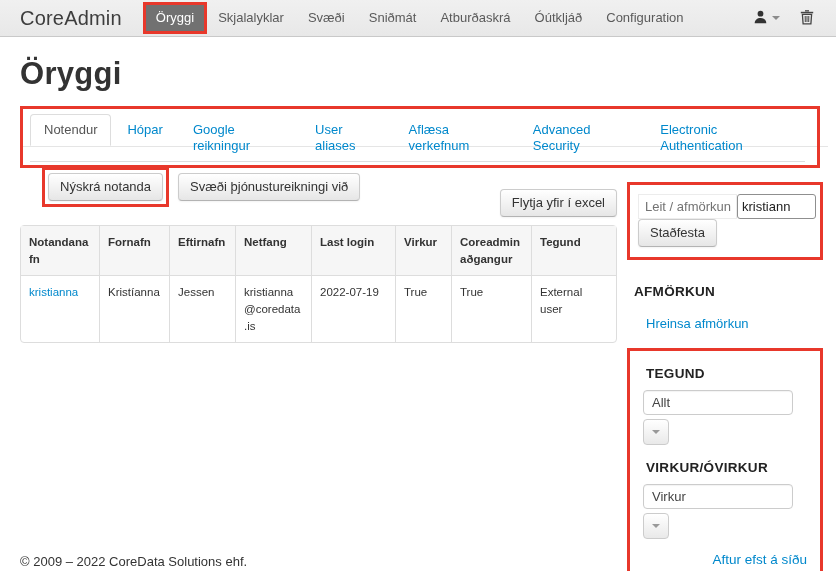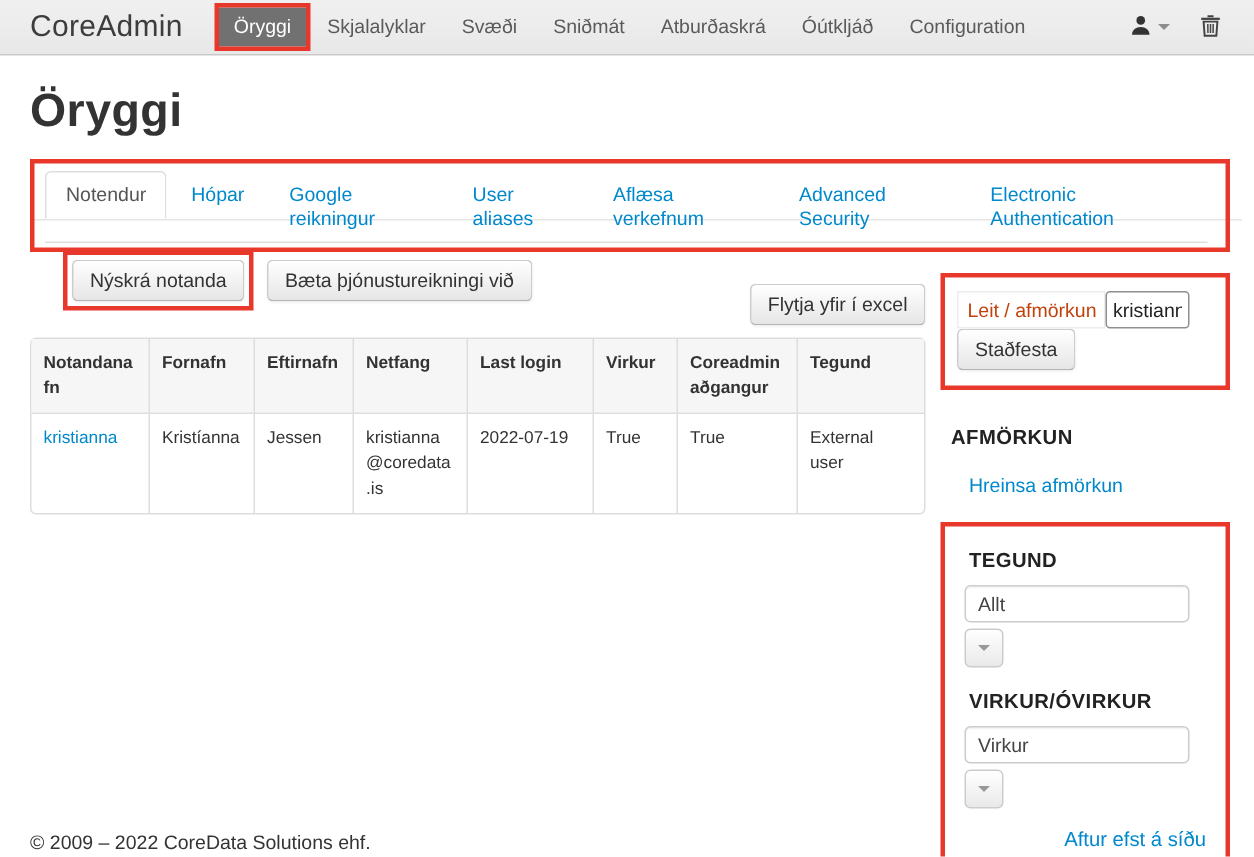--- a/index.html
+++ b/index.html
@@ -60,23 +60,23 @@
   td .narrow { display:inline-block; max-width:52px; }
   a.cell-link { color:#0088cc; text-decoration:none; }
 
   
   .footer { margin-top:210px; font-size:13px; color:#333; line-height:1.45; }
 
   
   .right-col { width:196px; margin-left:10px; padding-top:27px; }
   .search-redbox { border:3px solid #e8382b; padding:9px 8px 10px; background:#fff; }
   .search-row { display:flex; align-items:stretch; }
-  .search-addon { color:#c2410c; font-size:13px; padding:4px 5px 4px 6px; border:1px solid #ececec;
+  .search-addon { color:#737373; font-size:13px; padding:4px 5px 4px 6px; border:1px solid #ececec;
                   background:#fff; white-space:nowrap; }
-  .search-input { width:56px; font-size:13px; padding:3px 4px; border:1px solid #8f8f8f;
+  .search-input { width:79px; font-size:13px; padding:3px 4px; border:1px solid #8f8f8f;
                   border-radius:3px; color:#222; font-family:"Liberation Sans", sans-serif; }
   .btn-confirm { margin-top:0; }
   .side-heading { font-weight:bold; font-size:13.5px; color:#222; letter-spacing:.3px; }
   .afmorkun { margin:24px 0 0 7px; }
   .clear-link { display:inline-block; margin:17px 0 0 19px; color:#0088cc; text-decoration:none; font-size:13px; }
   .filter-redbox { border:3px solid #e8382b; margin-top:17px; padding:15px 13px 12px; }
   .filter-label { margin-left:3px; }
   .filter-field { margin-top:9px; width:150px; padding:4px 8px; border:1px solid #ccc; border-radius:4px;
                   background:#fff; color:#444; font-size:13px; box-shadow:inset 0 1px 1px rgba(0,0,0,.05); }
   .dd-toggle { margin-top:4px; width:26px; height:26px; border:1px solid #ccc; border-radius:4px;
@@ -170,21 +170,21 @@
     </div>
   </div>
 
   <div class="content-row">
 
     <div class="left-col">
       <div class="btn-row">
         <span class="redbox-btn">
           <button class="btn">Nýskrá notanda</button>
         </span>
-        <button class="btn">Bæta þjónustureikningi við</button>
+        <button class="btn">Svæði þjónustureikningi við</button>
         <button class="btn btn-excel">Flytja yfir í excel</button>
       </div>
 
       <table class="users">
         <colgroup>
           <col style="width:78px">
             <col style="width:70px">
             <col style="width:66px">
             <col style="width:76px">
           <col style="width:84px">

